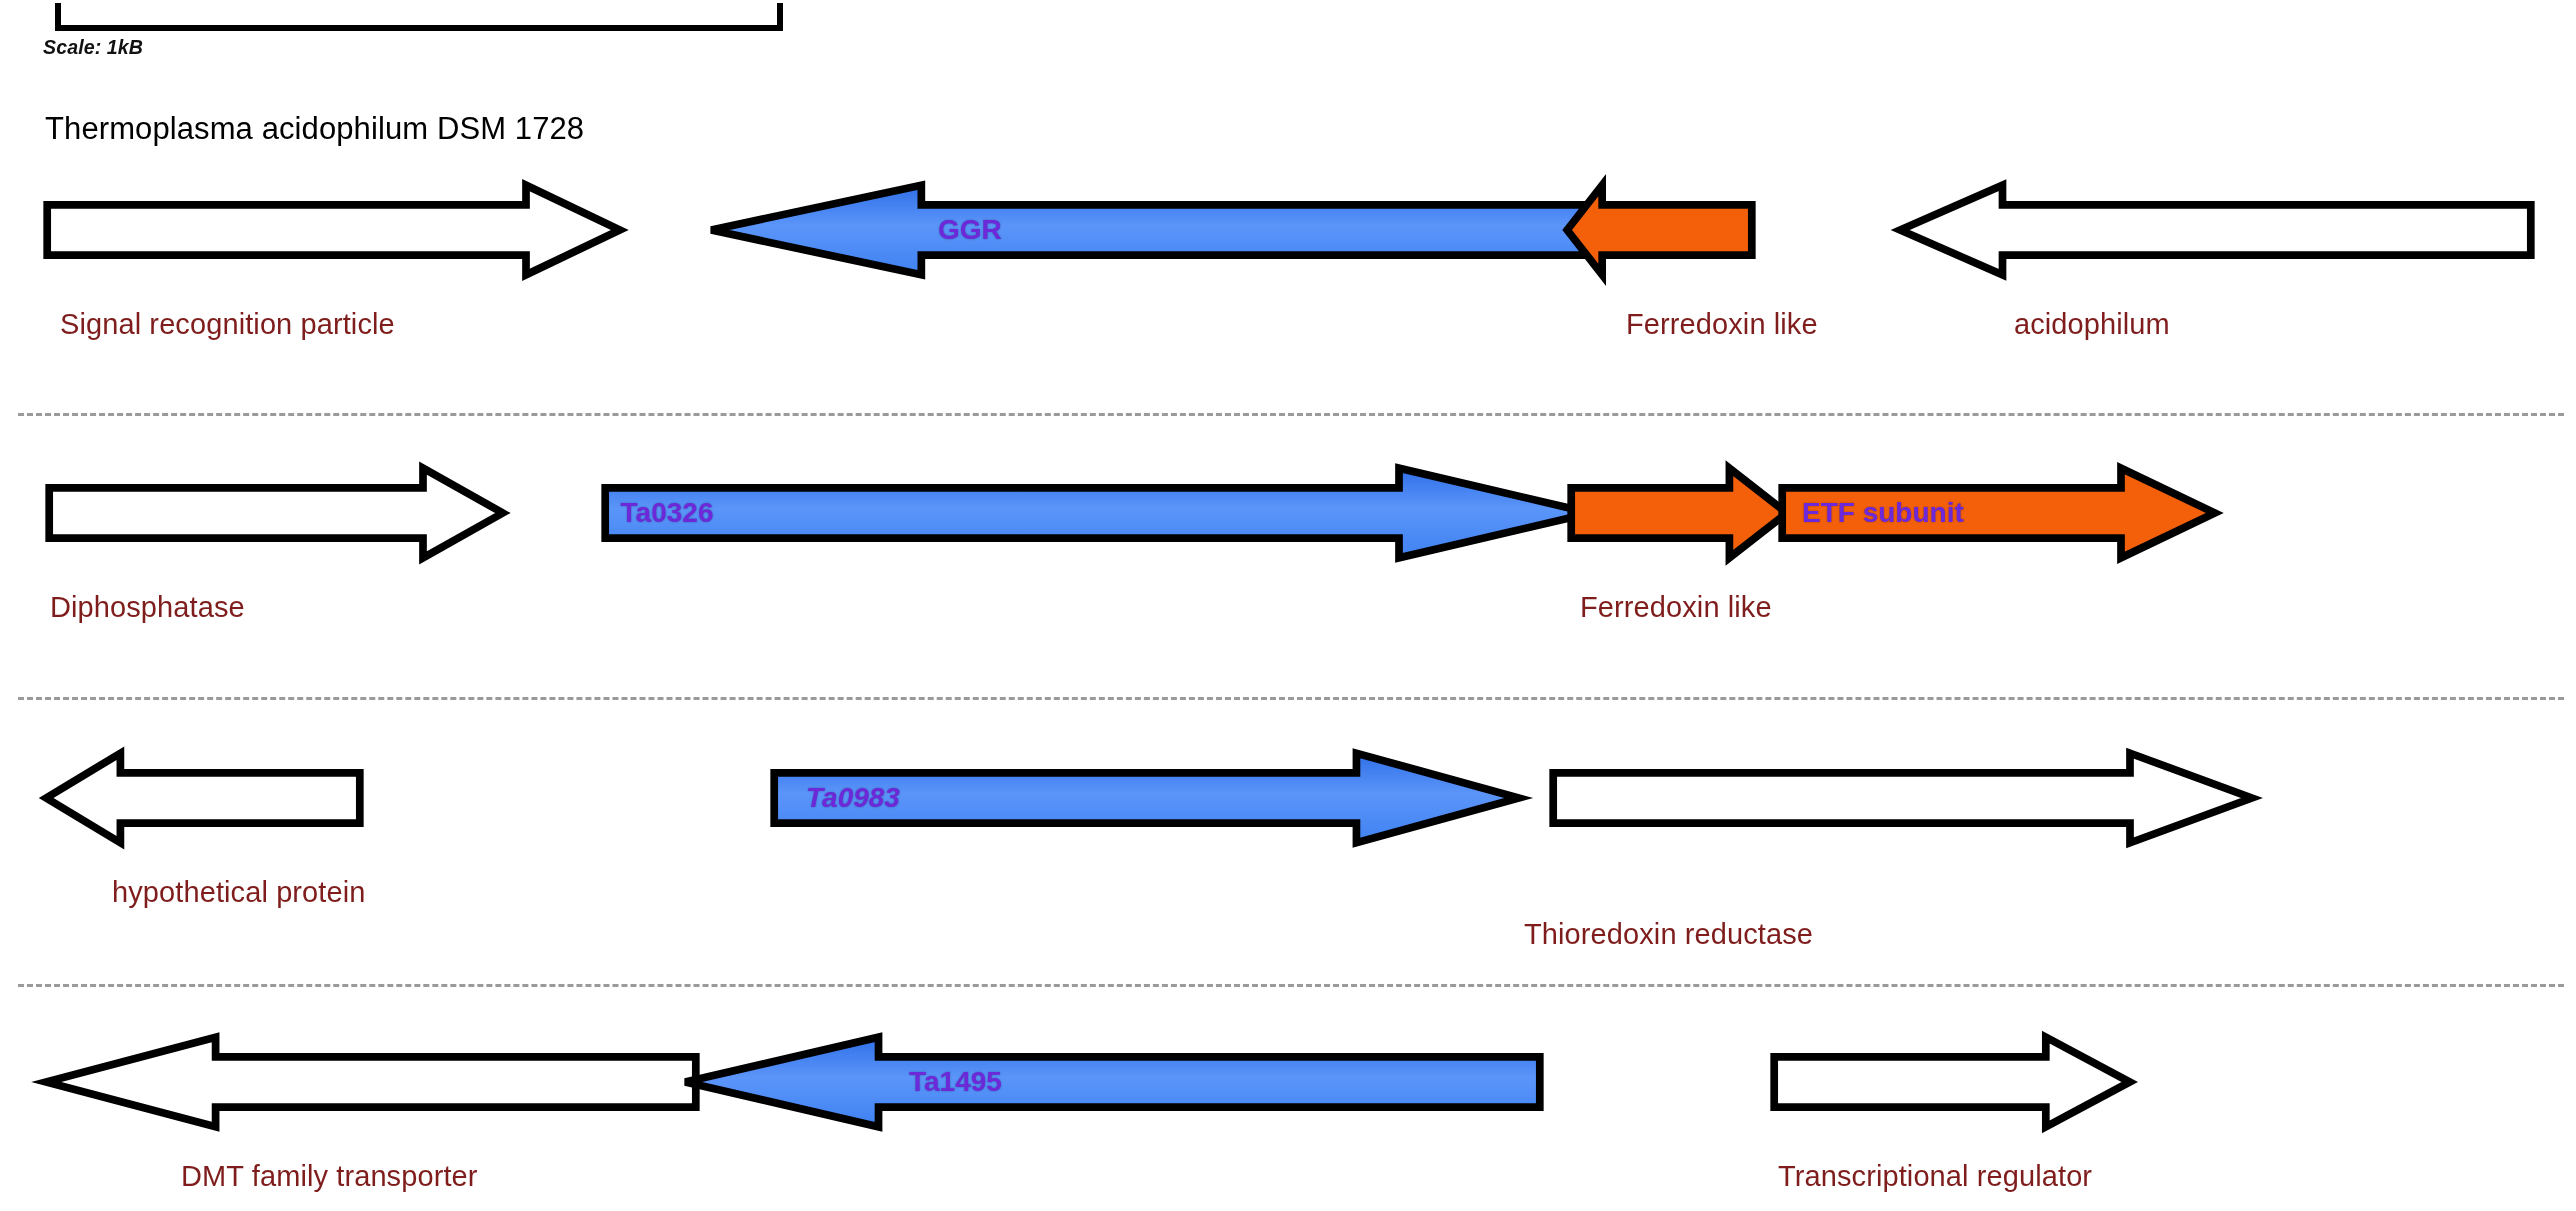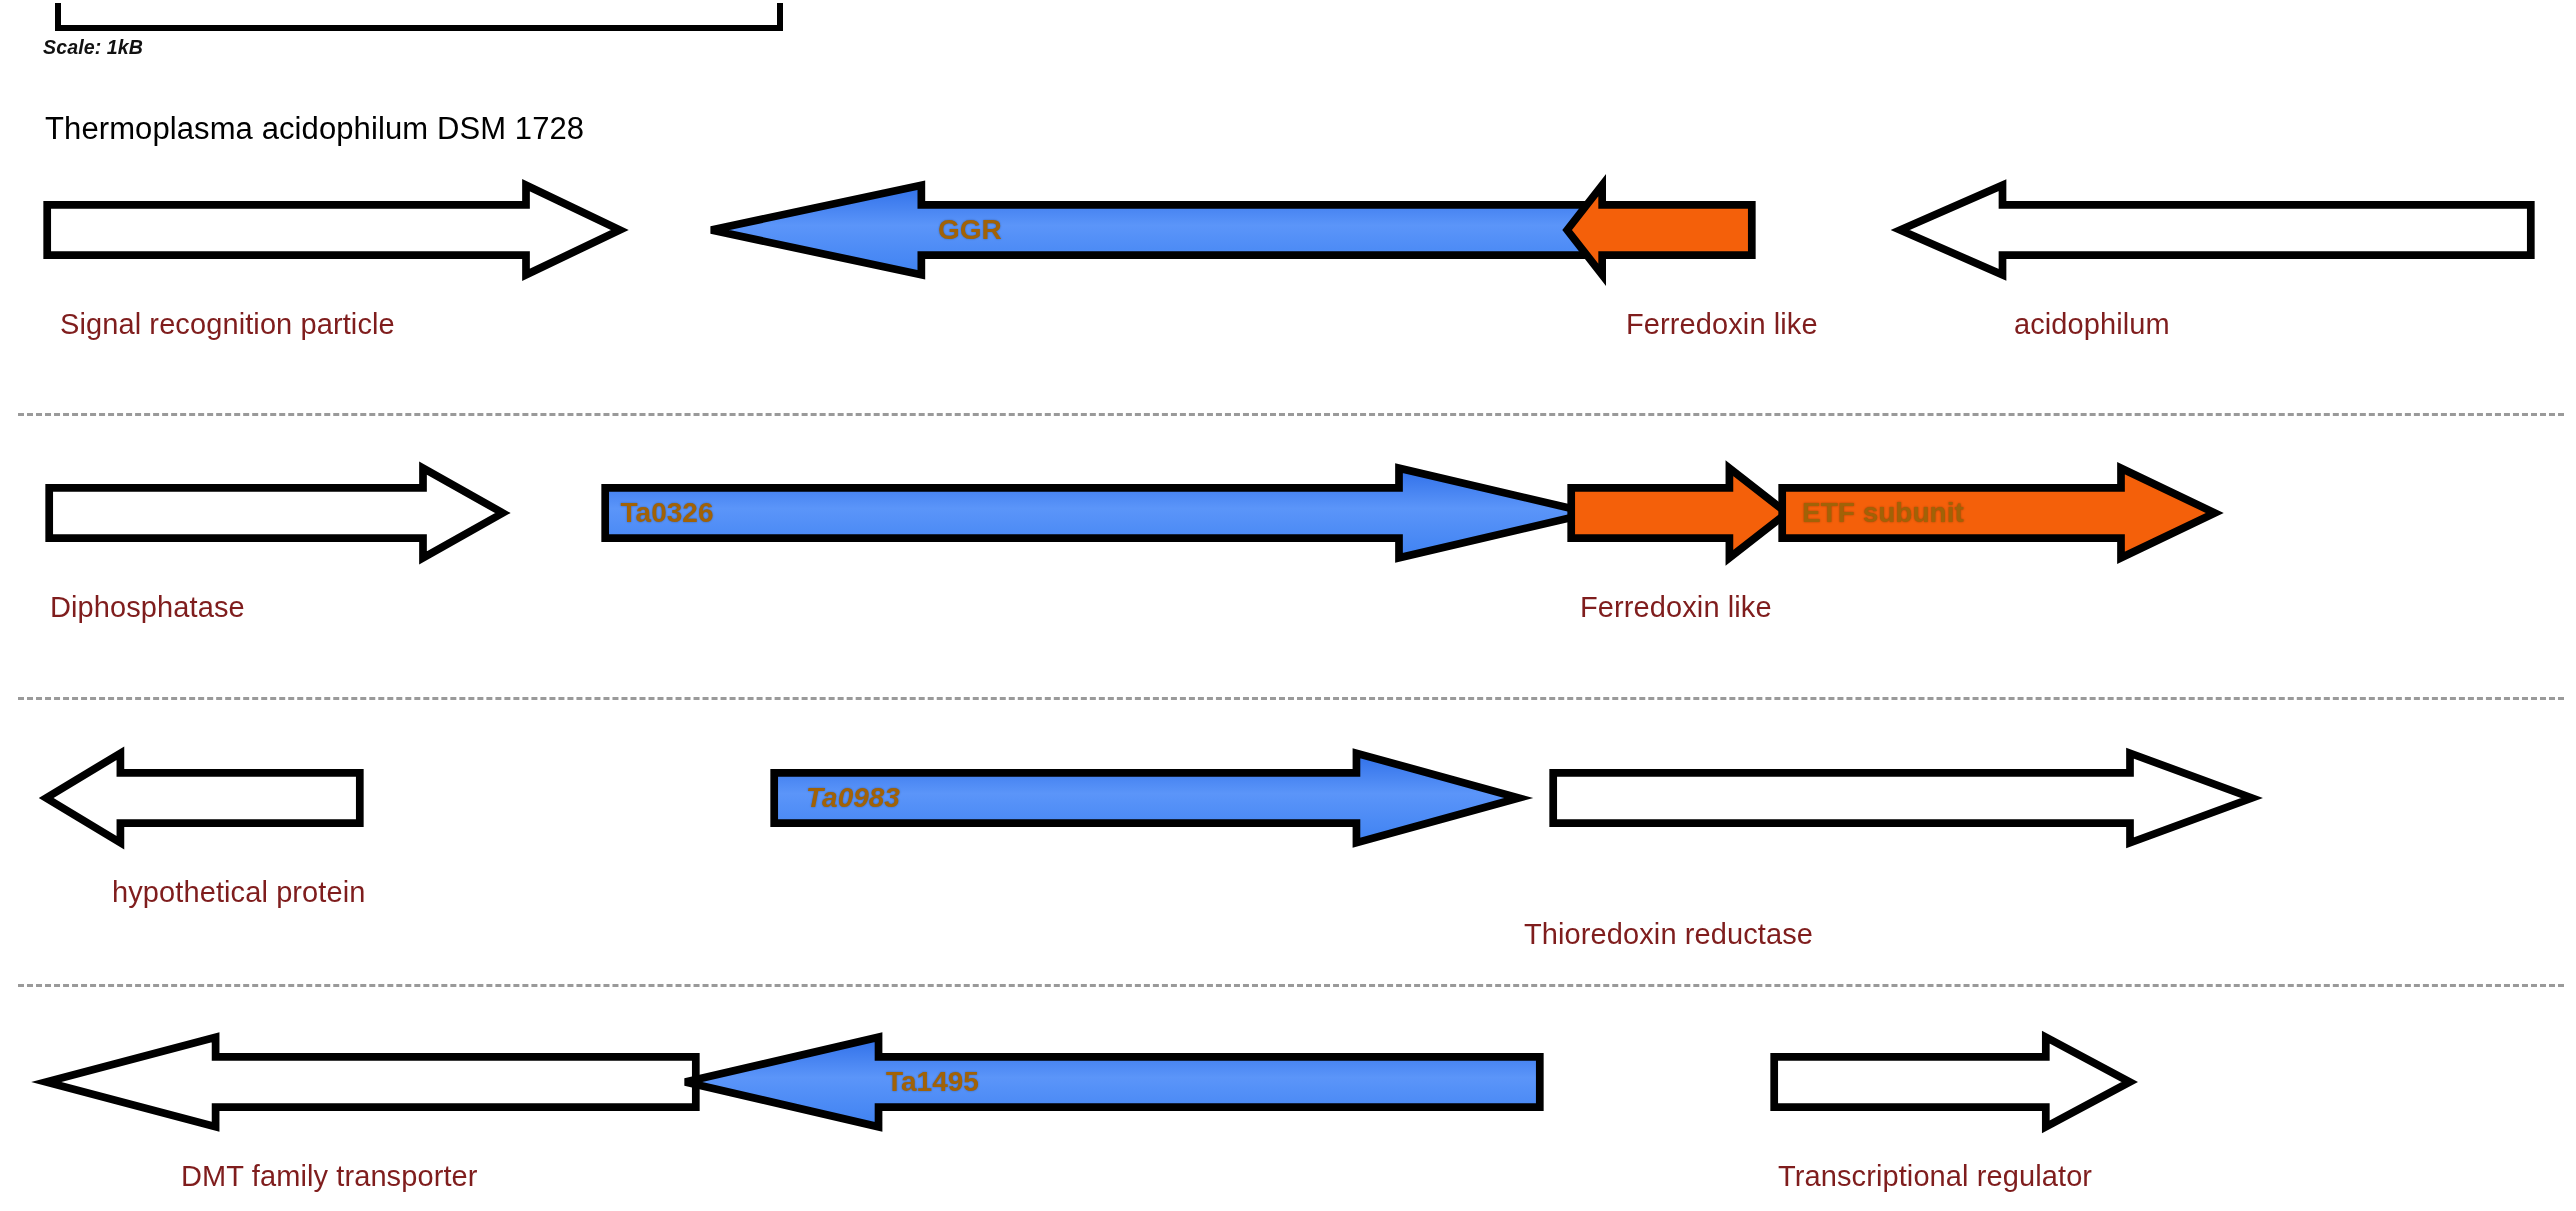--- a/index.html
+++ b/index.html
@@ -35,21 +35,21 @@
   }
 
   
   .gene-row{position:absolute;left:0;width:2576px;height:161px;}
 
   
   .gene{position:absolute;top:0;height:98px;}
   .gene svg{display:block;width:100%;height:100%;overflow:visible;}
   .gene .gene-name{
     position:absolute;top:50%;transform:translateY(-50%);
-    font-size:28px;font-weight:bold;color:#a16207;
+    font-size:28px;font-weight:bold;color:#6d28d9;
     text-shadow:0 0 2.1px rgba(0,0,0,.35);
     white-space:nowrap;pointer-events:none;
   }
 
   
   .caption{
     position:absolute;font-size:29px;color:#7f1d1d;white-space:nowrap;
     letter-spacing:0.1px;
   }
 </style>
@@ -193,21 +193,21 @@
       <svg viewBox="0 0 1232 140" preserveAspectRatio="none">
         <defs>
           <linearGradient id="blueGrad4" x1="0" y1="0" x2="0" y2="1">
             <stop offset="0%" stop-color="#2f6fe8"></stop>
             <stop offset="45%" stop-color="#5b95f9"></stop>
             <stop offset="100%" stop-color="#3f82f2"></stop>
           </linearGradient>
         </defs>
         <polygon points="1226,34 282,34 282,6 6,70 282,134 282,106 1226,106" fill="url(#blueGrad4)" stroke="#000000" stroke-width="11" stroke-linejoin="miter"></polygon>
       </svg>
-      <span class="gene-name" style="left:205px;">Ta1495</span>
+      <span class="gene-name" style="left:228px;">Ta1495</span>
     </div>
 
     <div class="gene" style="left:1770px;width:364px;">
       <svg viewBox="0 0 520 140" preserveAspectRatio="none">
         <polygon points="6,34 394,34 394,6 514,70 394,134 394,106 6,106" fill="#ffffff" stroke="#000000" stroke-width="11" stroke-linejoin="miter"></polygon>
       </svg>
     </div>
     <div class="caption" style="left:1778px;top:127px;">Transcriptional regulator</div>
   </div>
 

